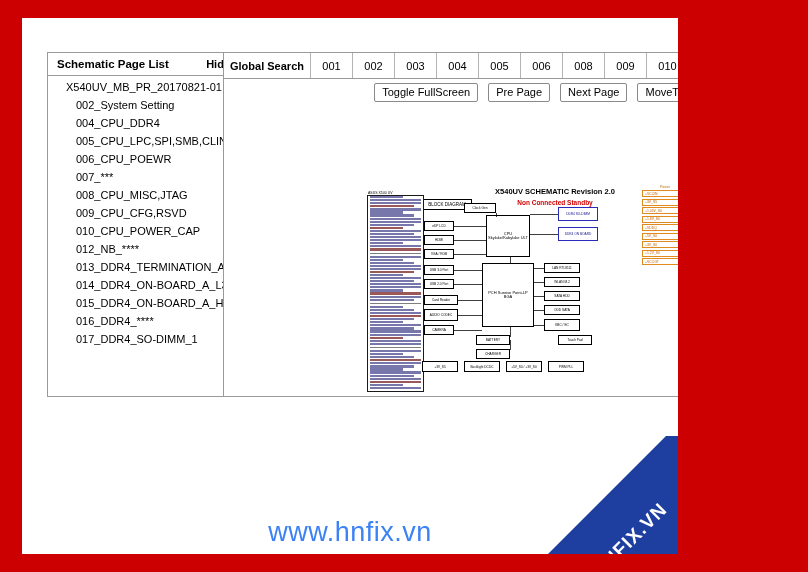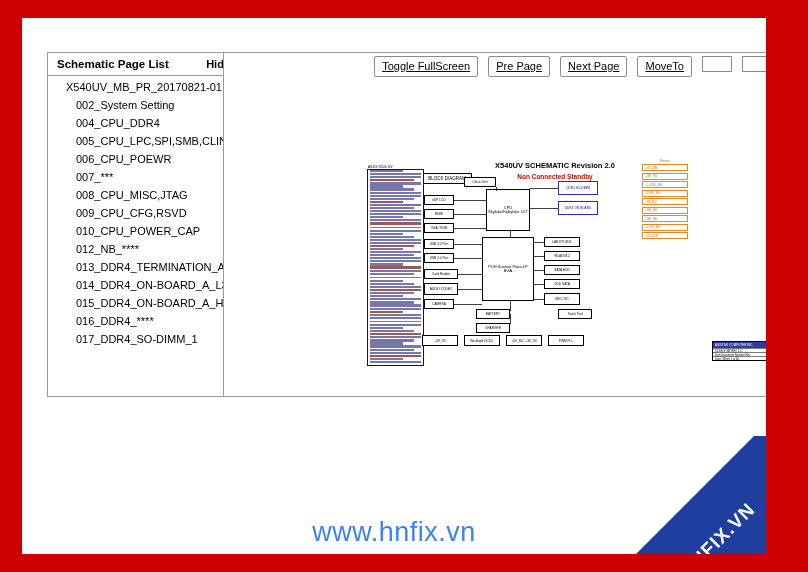--- a/index.html
+++ b/index.html
@@ -11,21 +11,21 @@
     height: 572px;
     background: #cc0000;
     font-family: "Liberation Sans", sans-serif;
     overflow: hidden;
     position: relative;
   }
   #app {
     position: absolute;
     left: 22px;
     top: 18px;
-    width: 744px;
+    width: 656px;
     height: 536px;
     background: #ffffff;
     overflow: hidden;
   }
 
   
   .sidebar {
     position: absolute;
     left: 25px;
     top: 34px;
@@ -150,26 +150,26 @@
     min-width: 42px;
     white-space: nowrap;
   }
   .tab.global {
     font-weight: bold;
     min-width: 84px;
   }
 
   .toolbar {
     display: flex;
+    align-items: center;
     justify-content: flex-end;
     height: 24px;
     gap: 10px;
     padding: 3px 10px 0 0;
     box-sizing: border-box;
-    text-decoration: underline;
   }
   .tbtn {
     font-size: 11px;
     color: #000000;
     border: 1px solid #8a8a8a;
     background: #ffffff;
     border-radius: 2px;
     padding: 2px 7px;
     cursor: pointer;
     line-height: 13px;
@@ -441,20 +441,34 @@
         </div>
       <div class="scrollbar">
         <div class="sb-arrow top"></div>
         <div class="sb-thumb"></div>
         <div class="sb-arrow bottom"></div>
       </div>
     </div>
   </div>
 
   <div class="main">
+    <div class="tabbar" id="tabbar">
+        <div class="tab global">Global Search</div>
+        <div class="tab">001</div>
+        <div class="tab">002</div>
+        <div class="tab">003</div>
+        <div class="tab">004</div>
+        <div class="tab">005</div>
+        <div class="tab">006</div>
+        <div class="tab">008</div>
+        <div class="tab">009</div>
+        <div class="tab">010</div>
+        <div class="tab">013</div>
+        <div class="tab">014</div>
+      </div>
 
     <div class="toolbar">
       <button class="tbtn">Toggle FullScreen</button>
       <button class="tbtn">Pre Page</button>
       <button class="tbtn">Next Page</button>
       <button class="tbtn">MoveTo</button>
       <input class="tinput" type="text" placeholder="" style="">
       <input class="tinput wide" type="text" placeholder="" style="">
     </div>
 

